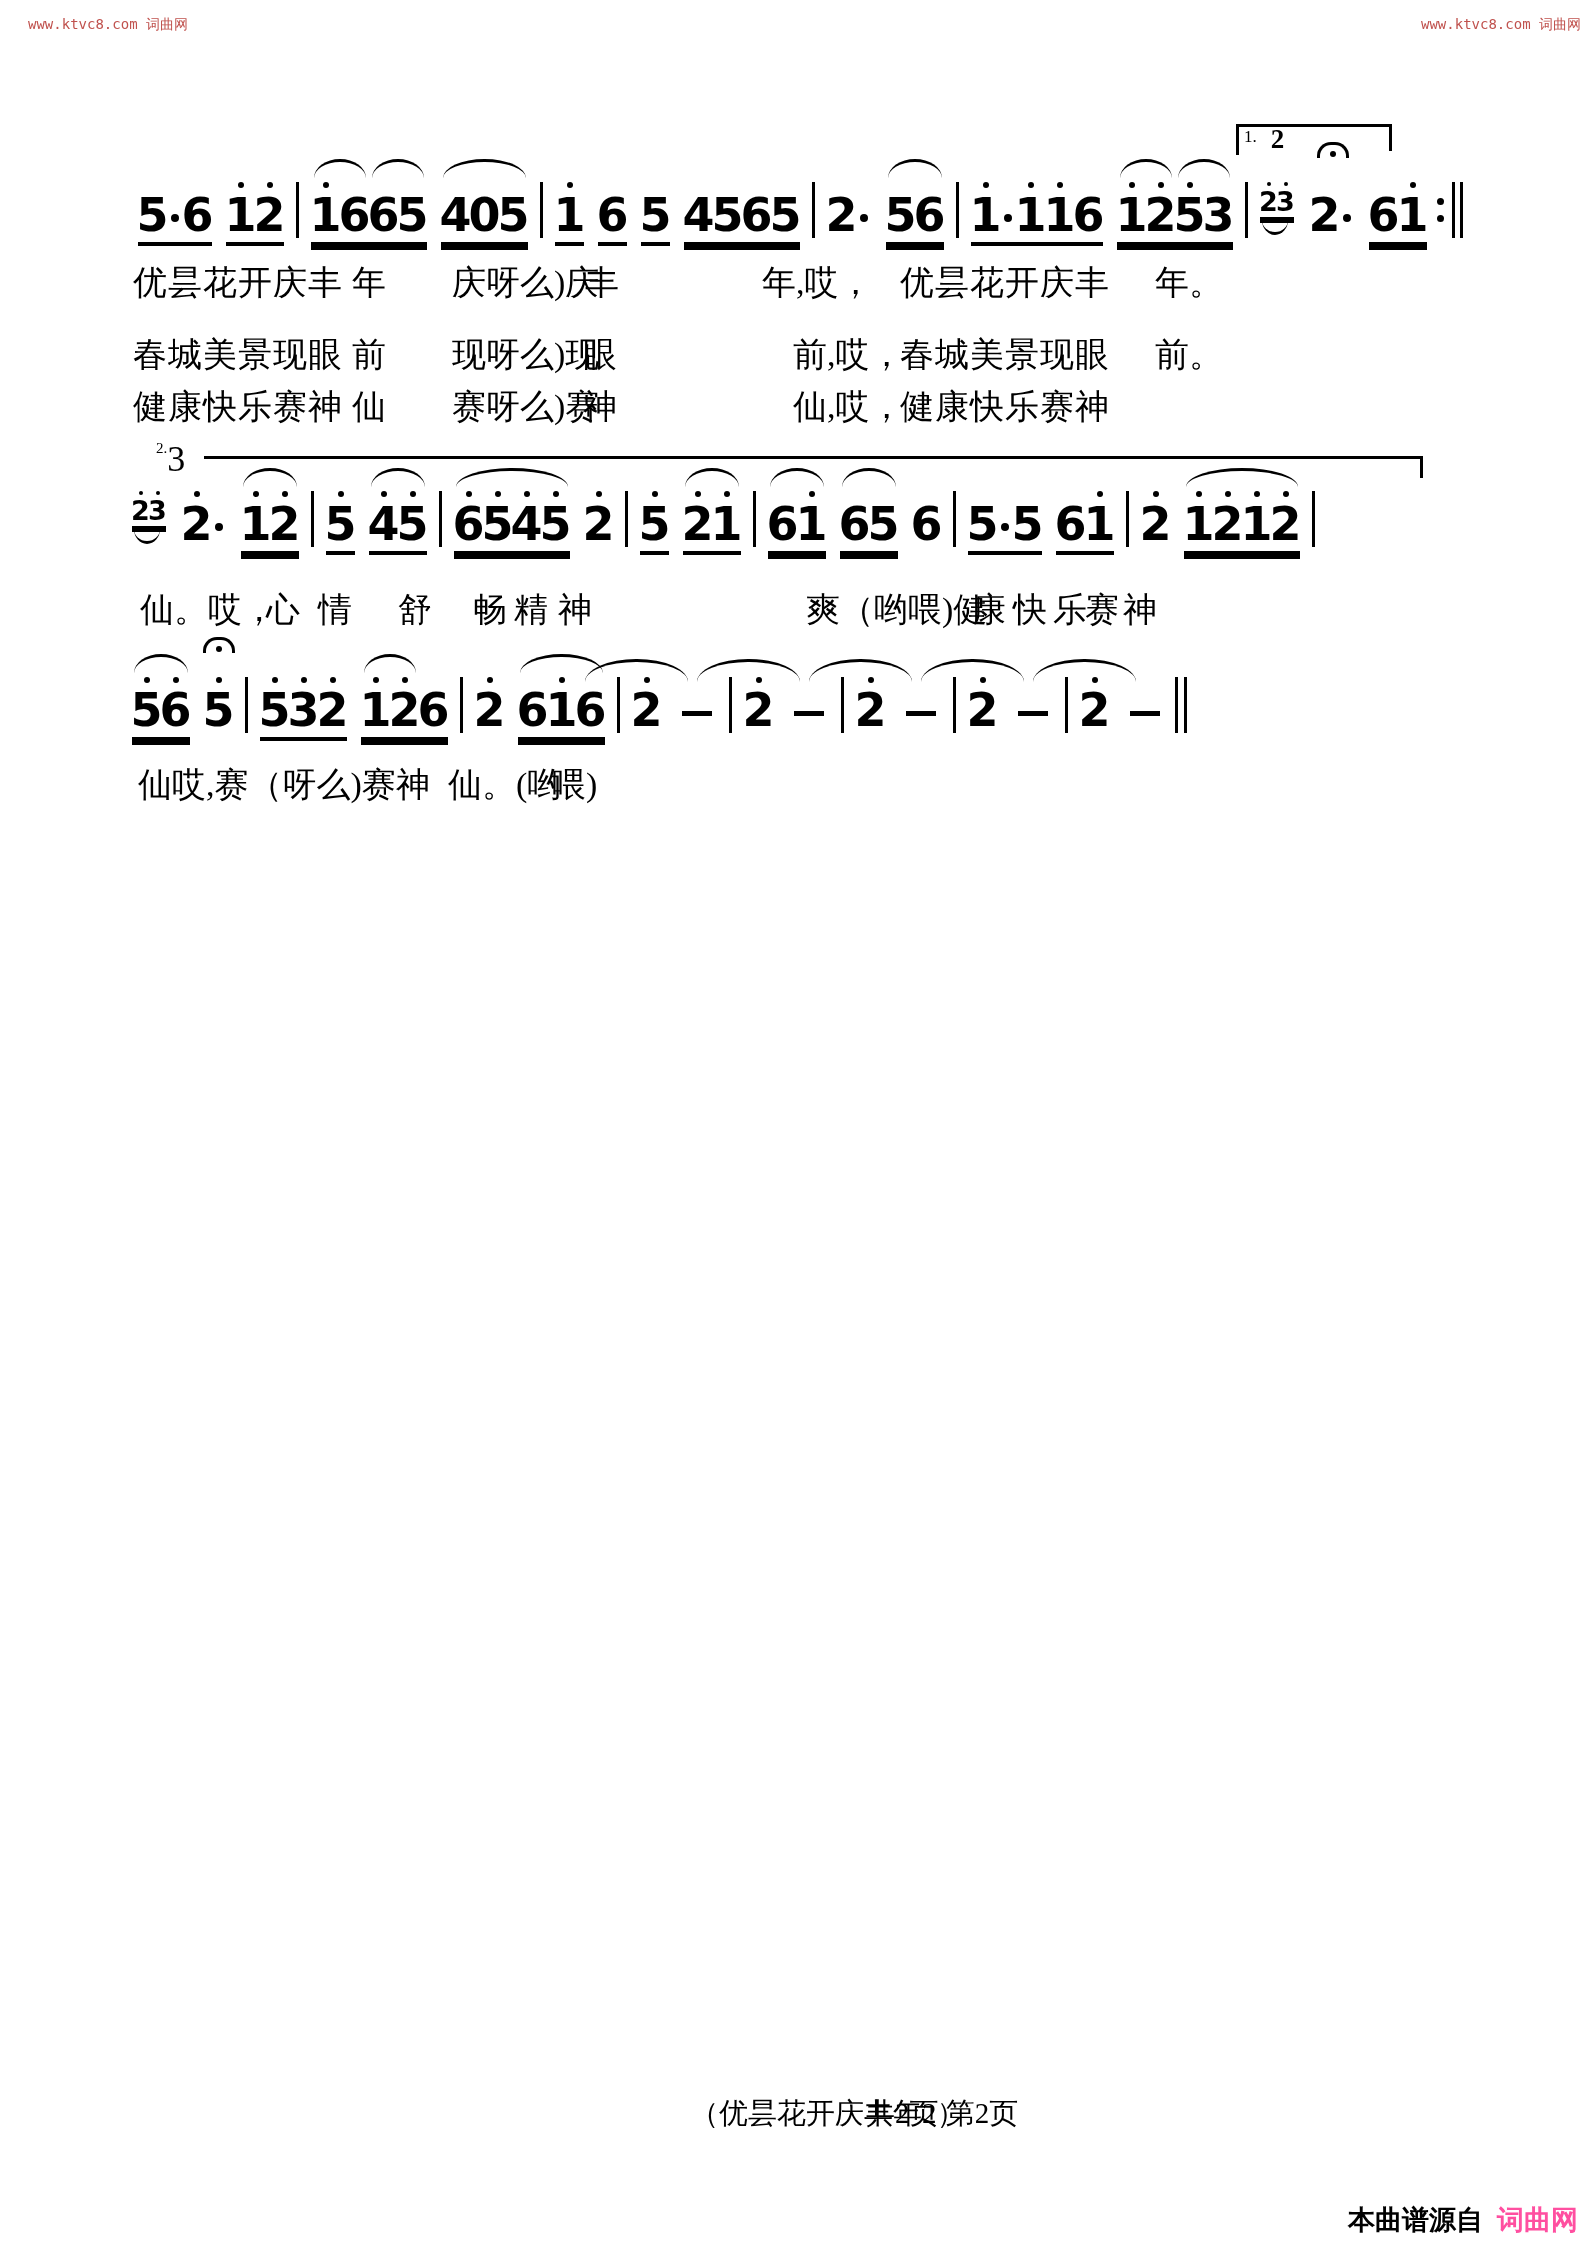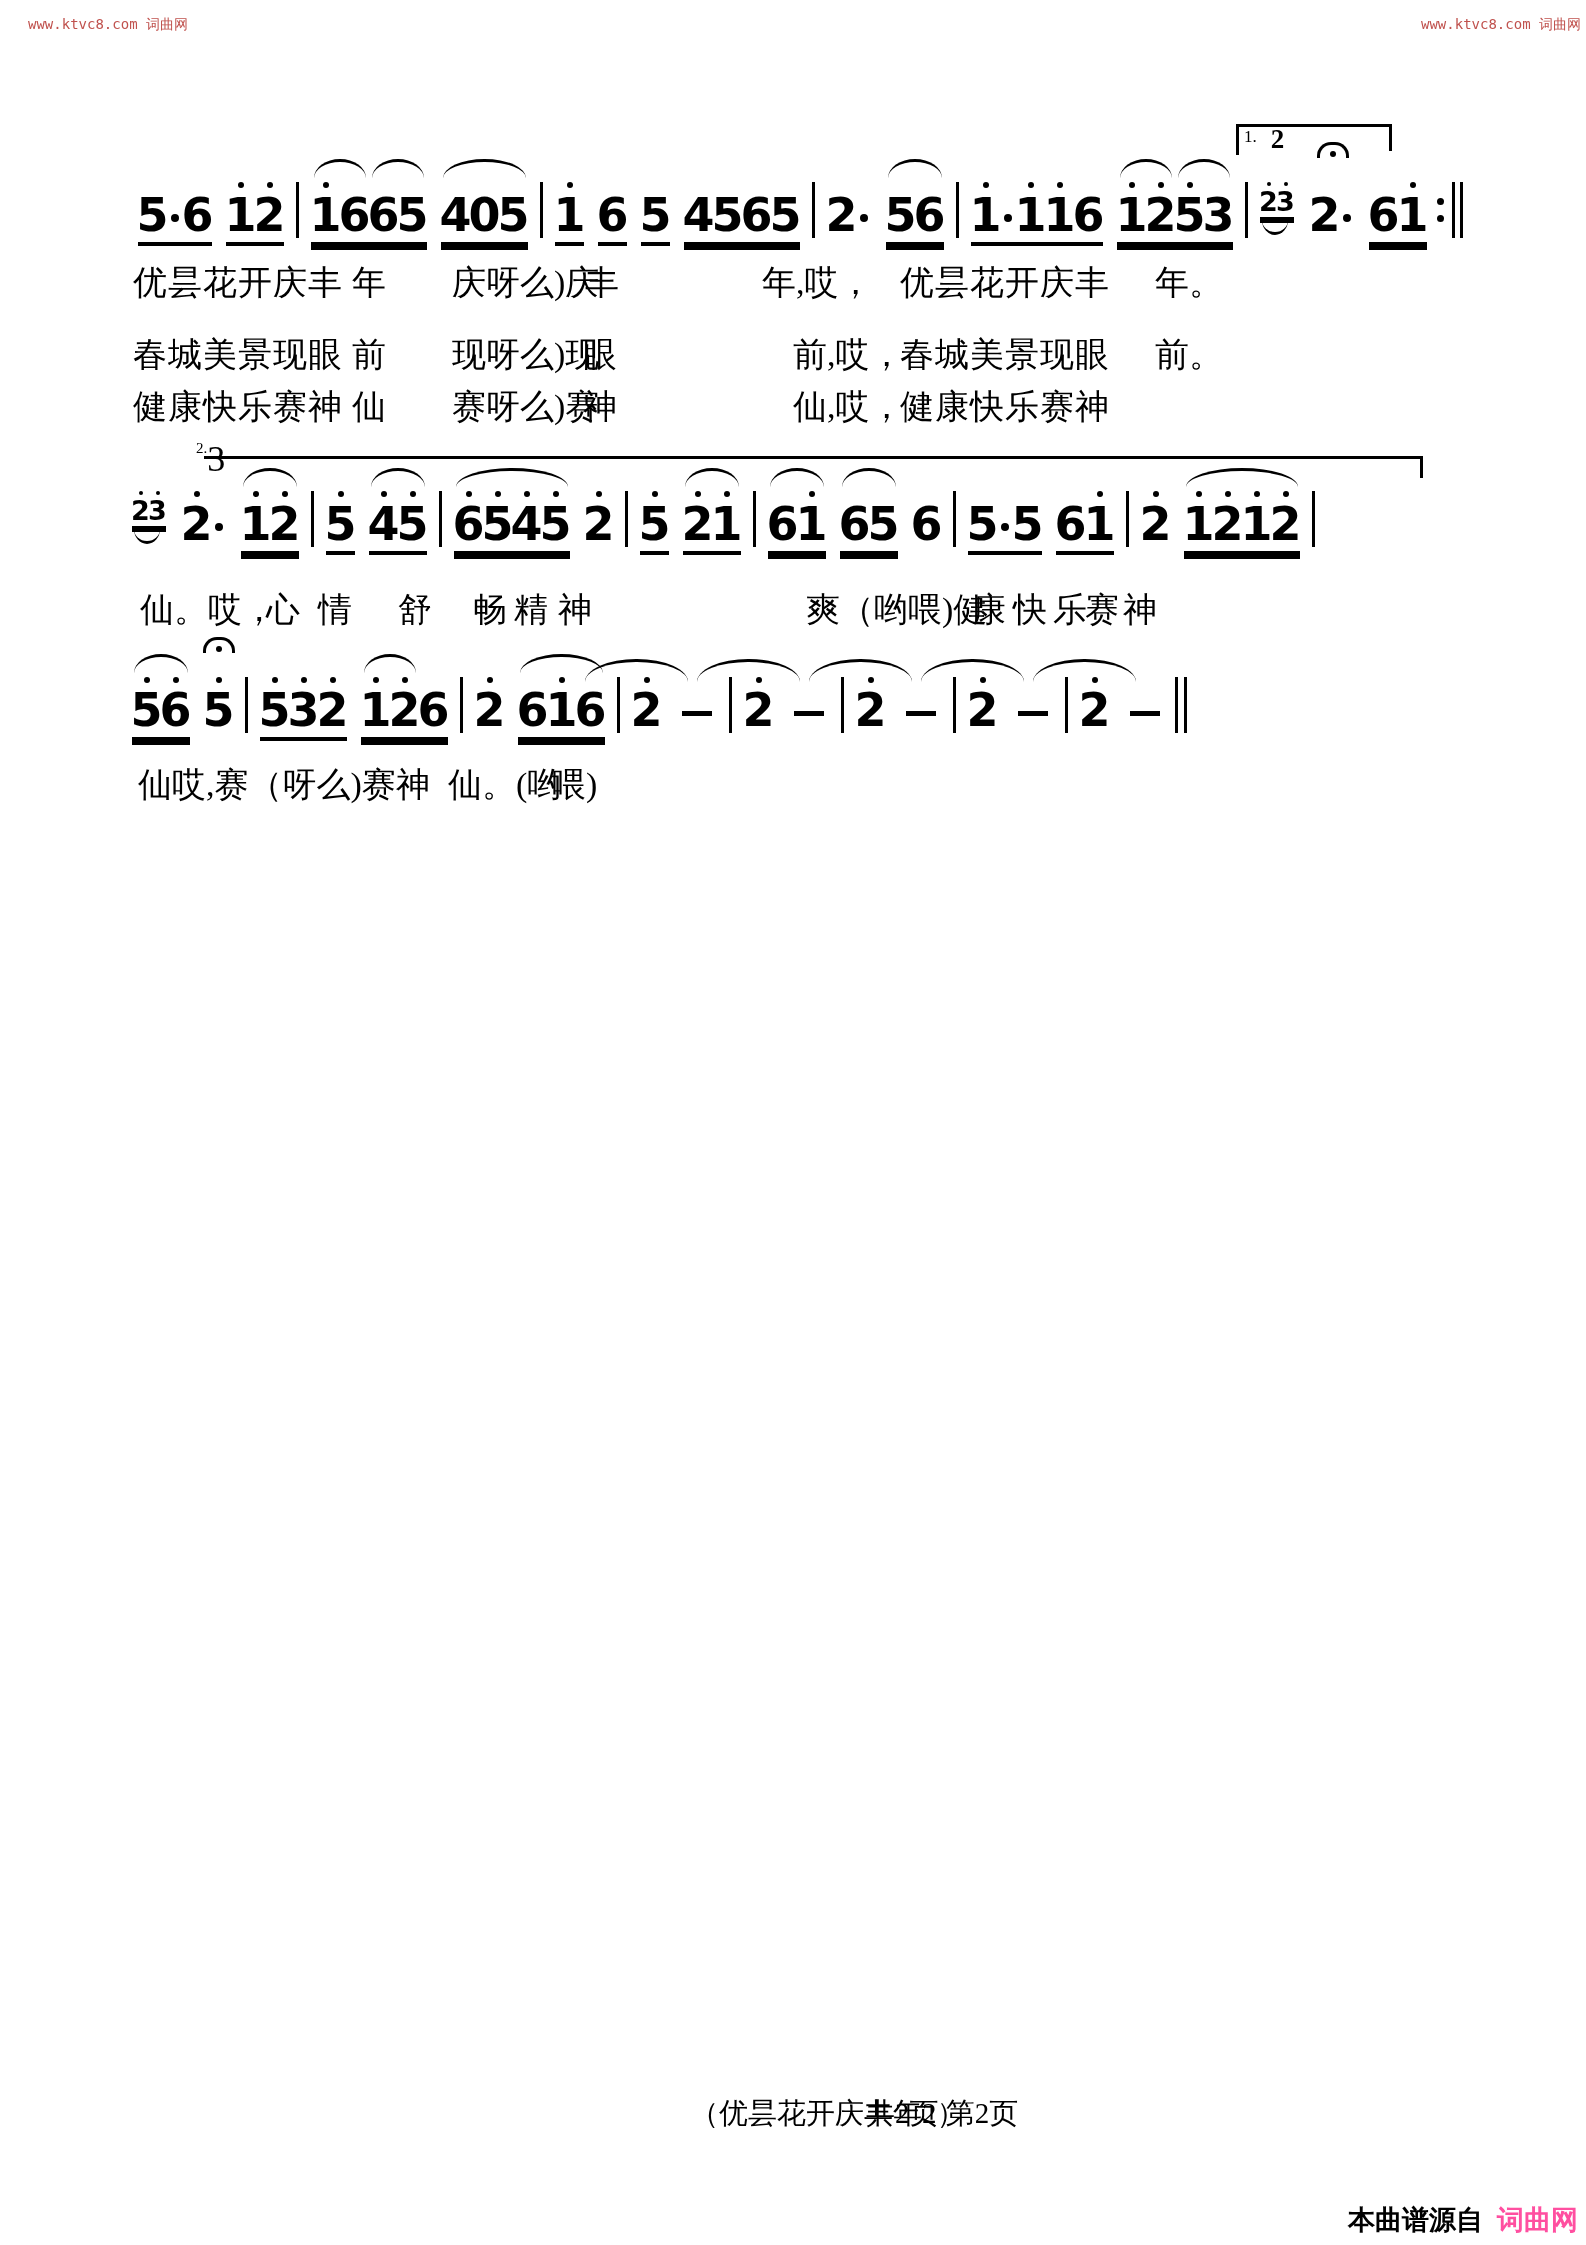--- a/index.html
+++ b/index.html
@@ -74,21 +74,21 @@
 </head>
 <body>
 
 <div class="wm wm-left">www.ktvc8.com 词曲网</div>
 <div class="wm wm-right">www.ktvc8.com 词曲网</div>
 
 <div id="volta1" style="left: 1236px; top: 124px; width: 156px;">
   <span class="v-s">1.</span><span class="v-b">2</span>
 </div>
 
-<div id="volta2" style="left: 156px; top: 438px; margin-left: 40px;">
+<div id="volta2" style="left: 156px; top: 438px;">
   <span class="v-s">2.</span><span class="v-b">3</span>
 </div>
 <div id="volta2-line" style="left: 204px; top: 456px; width: 1216px; height: 3px;"></div>
 <div id="volta2-tick" style="left: 1420px; top: 456px; width: 3px; height: 22px;"></div>
 
 <div id="score">
     <div class="sys" style="left: 134px; top: 172px;">
       <div class="ms">
         <div class="grp u1">
           <div class="nt">

